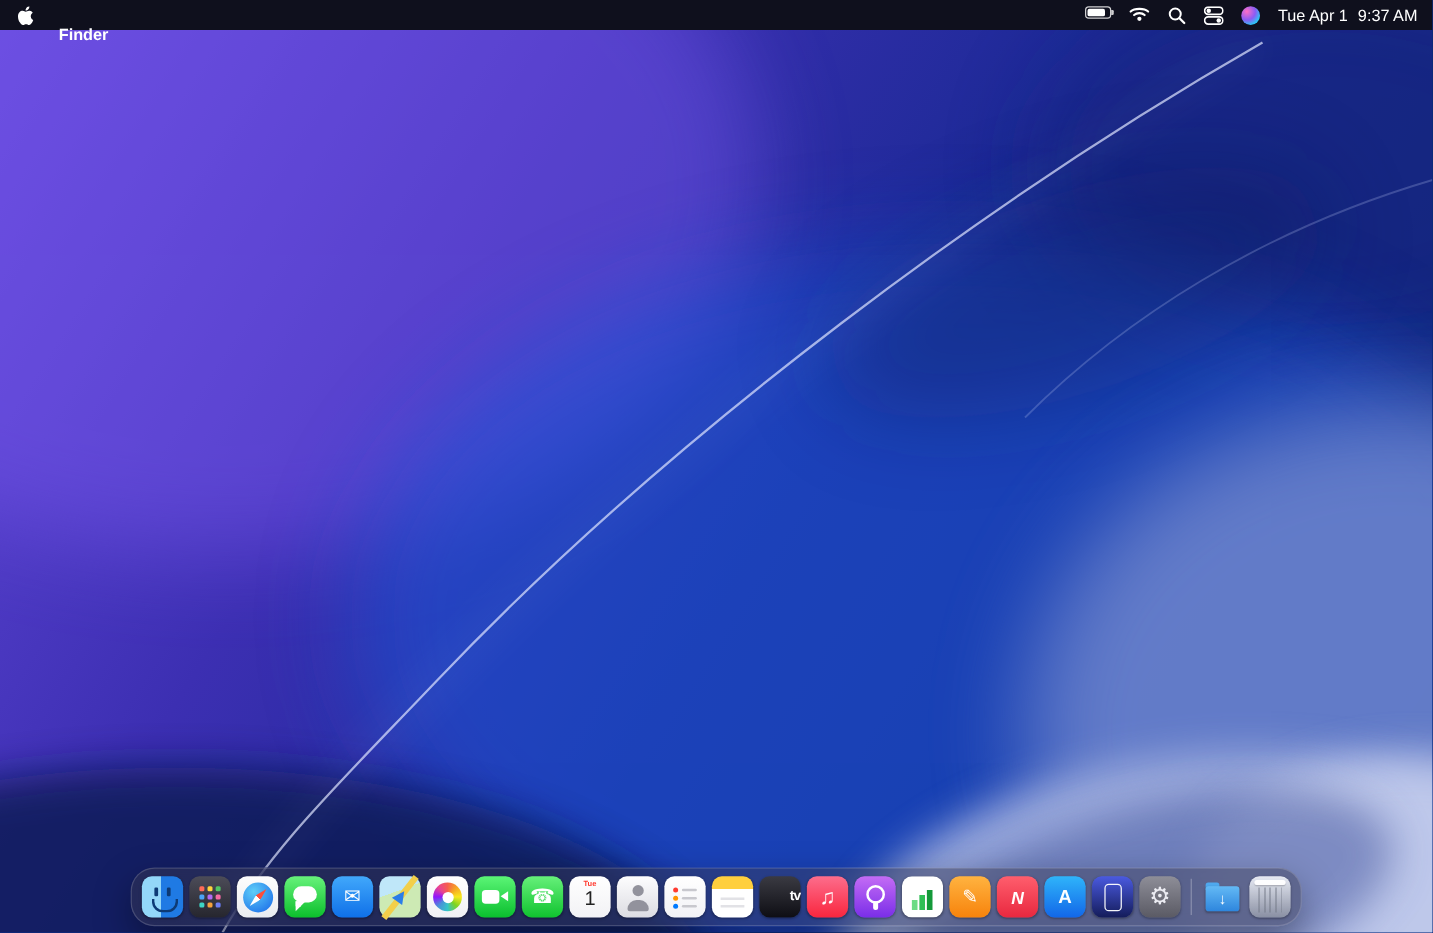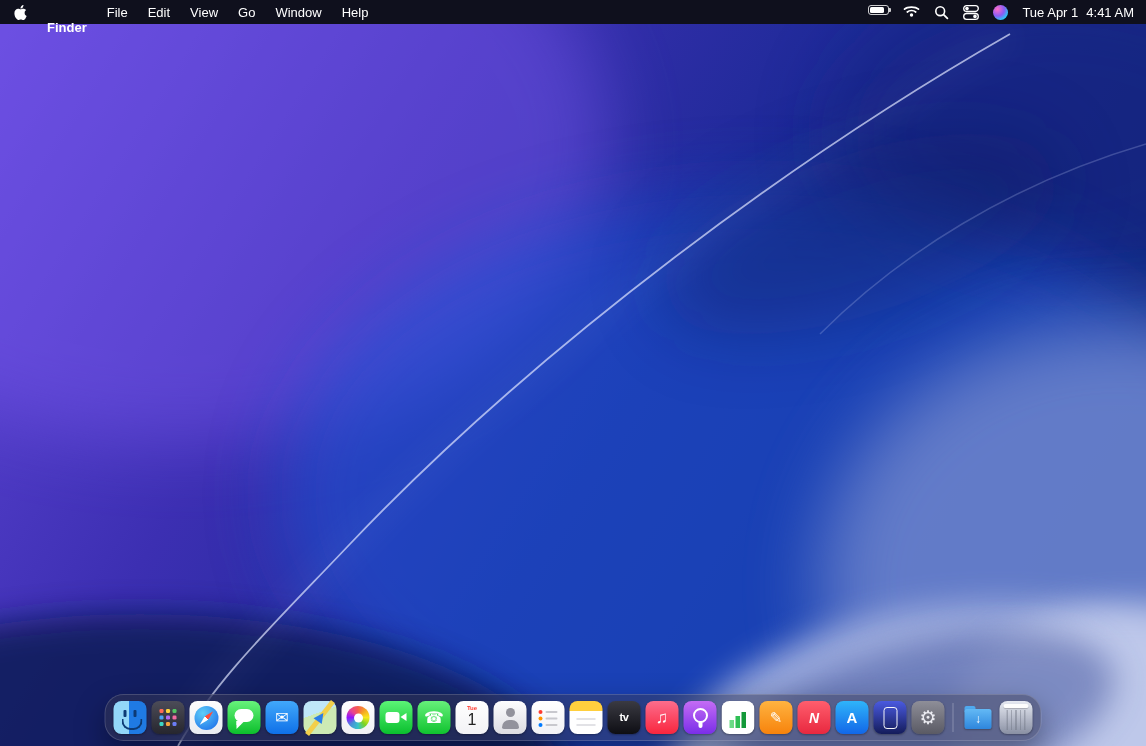--- a/index.html
+++ b/index.html
@@ -173,28 +173,20 @@
   </svg>
 
   <div class="menu-bar">
     <div class="menu-left">
       <span class="apple-menu">
         <svg width="13" height="15" viewBox="0 0 814 1000" aria-hidden="true">
           <path fill="#ffffff" d="M788.1 340.9c-5.8 4.5-108.2 62.2-108.2 190.5 0 148.4 130.3 200.9 134.2 202.2-.6 3.2-20.7 71.9-68.7 141.9-42.8 61.6-87.5 123.1-155.5 123.1s-85.5-39.5-164-39.5c-76.5 0-103.7 40.8-165.9 40.8s-105.6-57-155.5-127C46.7 790.7 0 663 0 541.8c0-194.4 126.4-297.5 250.8-297.5 66.1 0 121.2 43.4 162.7 43.4 39.5 0 101.1-46 176.3-46 28.5 0 130.9 2.6 198.3 99.2zm-234-181.5c31.1-36.9 53.1-88.1 53.1-139.3 0-7.1-.6-14.3-1.9-20.1-50.6 1.9-110.8 33.7-147.1 75.8-28.5 32.4-55.1 83.6-55.1 135.5 0 7.8 1.3 15.6 1.9 18.1 3.2.6 8.4 1.3 13.6 1.3 45.4 0 102.5-30.4 135.5-71.3z"></path>
         </svg>
       </span>
       <span class="app-name">Finder</span>
-      <span class="menu-items" id="menu-items">
-          <span class="menu-item">File</span>
-          <span class="menu-item">Edit</span>
-          <span class="menu-item">View</span>
-          <span class="menu-item">Go</span>
-          <span class="menu-item">Window</span>
-          <span class="menu-item">Help</span>
-        </span>
     </div>
     <div class="menu-right">
       <span class="battery"></span>
       <svg width="17" height="12" viewBox="0 0 17 12" aria-hidden="true">
         <path d="M1.5 4.2 C4.5 1.4, 12.5 1.4, 15.5 4.2" stroke="#fff" stroke-width="1.7" fill="none" stroke-linecap="round"></path>
         <path d="M4.3 7 C6.5 5, 10.5 5, 12.7 7" stroke="#fff" stroke-width="1.7" fill="none" stroke-linecap="round"></path>
         <circle cx="8.5" cy="10" r="1.7" fill="#fff"></circle>
       </svg>
       <svg width="15" height="15" viewBox="0 0 15 15" aria-hidden="true">
         <circle cx="6.2" cy="6.2" r="4.4" stroke="#fff" stroke-width="1.6" fill="none"></circle>
@@ -202,21 +194,21 @@
       </svg>
       <svg width="16" height="15" viewBox="0 0 16 15" aria-hidden="true">
         <rect x="0.7" y="0.7" width="14.6" height="5.8" rx="2.9" stroke="#fff" stroke-width="1.3" fill="none"></rect>
         <circle cx="4" cy="3.6" r="1.8" fill="#fff"></circle>
         <rect x="0.7" y="8.5" width="14.6" height="5.8" rx="2.9" stroke="#fff" stroke-width="1.3" fill="none"></rect>
         <circle cx="12" cy="11.4" r="1.8" fill="#fff"></circle>
       </svg>
       <span class="siri"></span>
       <span class="clock">
         <span>Tue Apr 1</span>
-        <span>4:41 AM</span>
+        <span>9:37 AM</span>
       </span>
     </div>
   </div>
 
   <div class="dock">
     <div class="dock-apps" id="dock-apps">
         <div class="dock-icon st-finder" title="Finder"></div>
         <div class="dock-icon st-launchpad" title="Launchpad"></div>
         <div class="dock-icon st-safari" title="Safari"></div>
         <div class="dock-icon st-bubble" title="Messages" style="background: linear-gradient(rgb(103, 242, 123), rgb(12, 191, 44));"></div>
@@ -229,21 +221,21 @@
         <div class="dock-icon st-phone" title="Phone" style="background: linear-gradient(rgb(102, 240, 122), rgb(16, 195, 47));">
           <span class="glyph" style="color: rgb(255, 255, 255);">☎</span>
         </div>
         <div class="dock-icon st-calendar" title="Calendar">
           <span class="cal-day">Tue</span>
           <span class="cal-date">1</span>
         </div>
         <div class="dock-icon st-person" title="Contacts"></div>
         <div class="dock-icon st-list" title="Reminders"></div>
         <div class="dock-icon st-notes" title="Notes"></div>
-        <div class="dock-icon st-tv" title="TV" style="background: linear-gradient(rgb(58, 58, 66), rgb(14, 14, 20));">
+        <div class="dock-icon st-tv" title="TV" style="background: linear-gradient(rgb(58, 58, 66), rgb(14, 14, 20)); justify-content: flex-end;">
           <span class="glyph" style="color: rgb(255, 255, 255);">tv</span>
         </div>
         <div class="dock-icon st-music" title="Music" style="background: linear-gradient(rgb(253, 109, 140), rgb(249, 38, 62));">
           <span class="glyph" style="color: rgb(255, 255, 255);">♫</span>
         </div>
         <div class="dock-icon st-podcasts" title="Podcasts" style="background: linear-gradient(rgb(196, 108, 245), rgb(122, 46, 232));"></div>
         <div class="dock-icon st-bars" title="Numbers"></div>
         <div class="dock-icon st-pages" title="Pages" style="background: linear-gradient(rgb(255, 179, 64), rgb(247, 131, 12));">
           <span class="glyph" style="color: rgb(255, 255, 255);">✎</span>
         </div>

